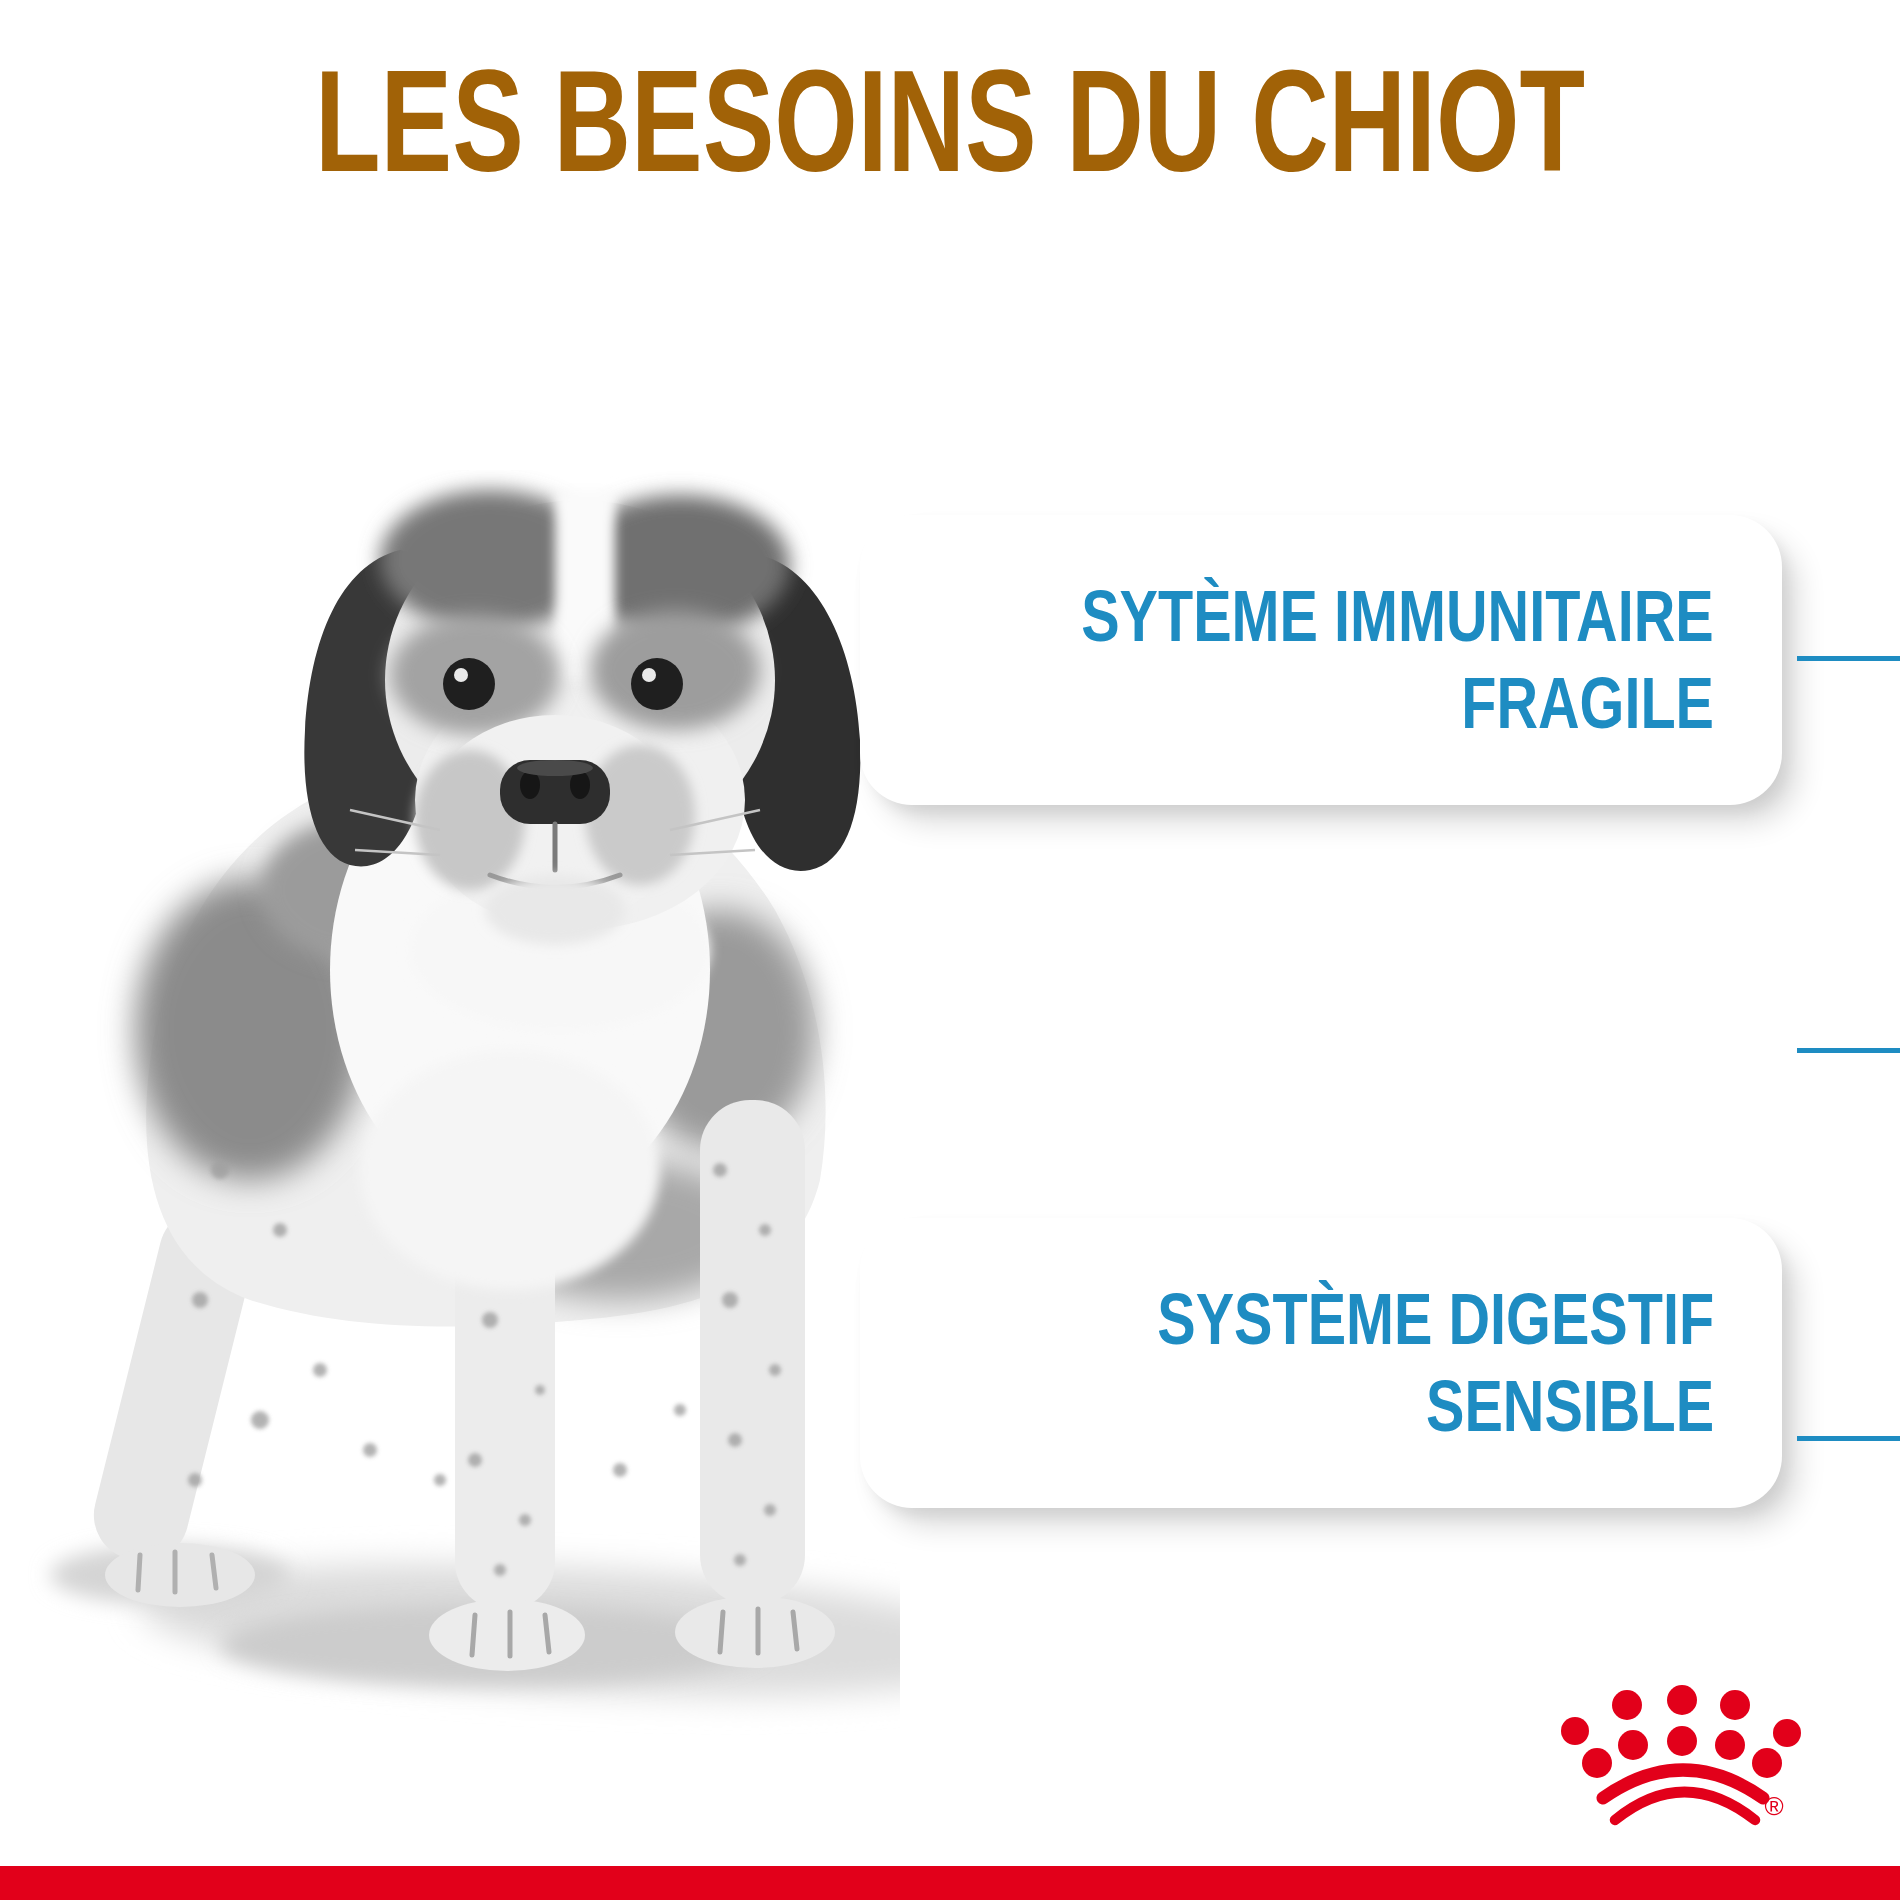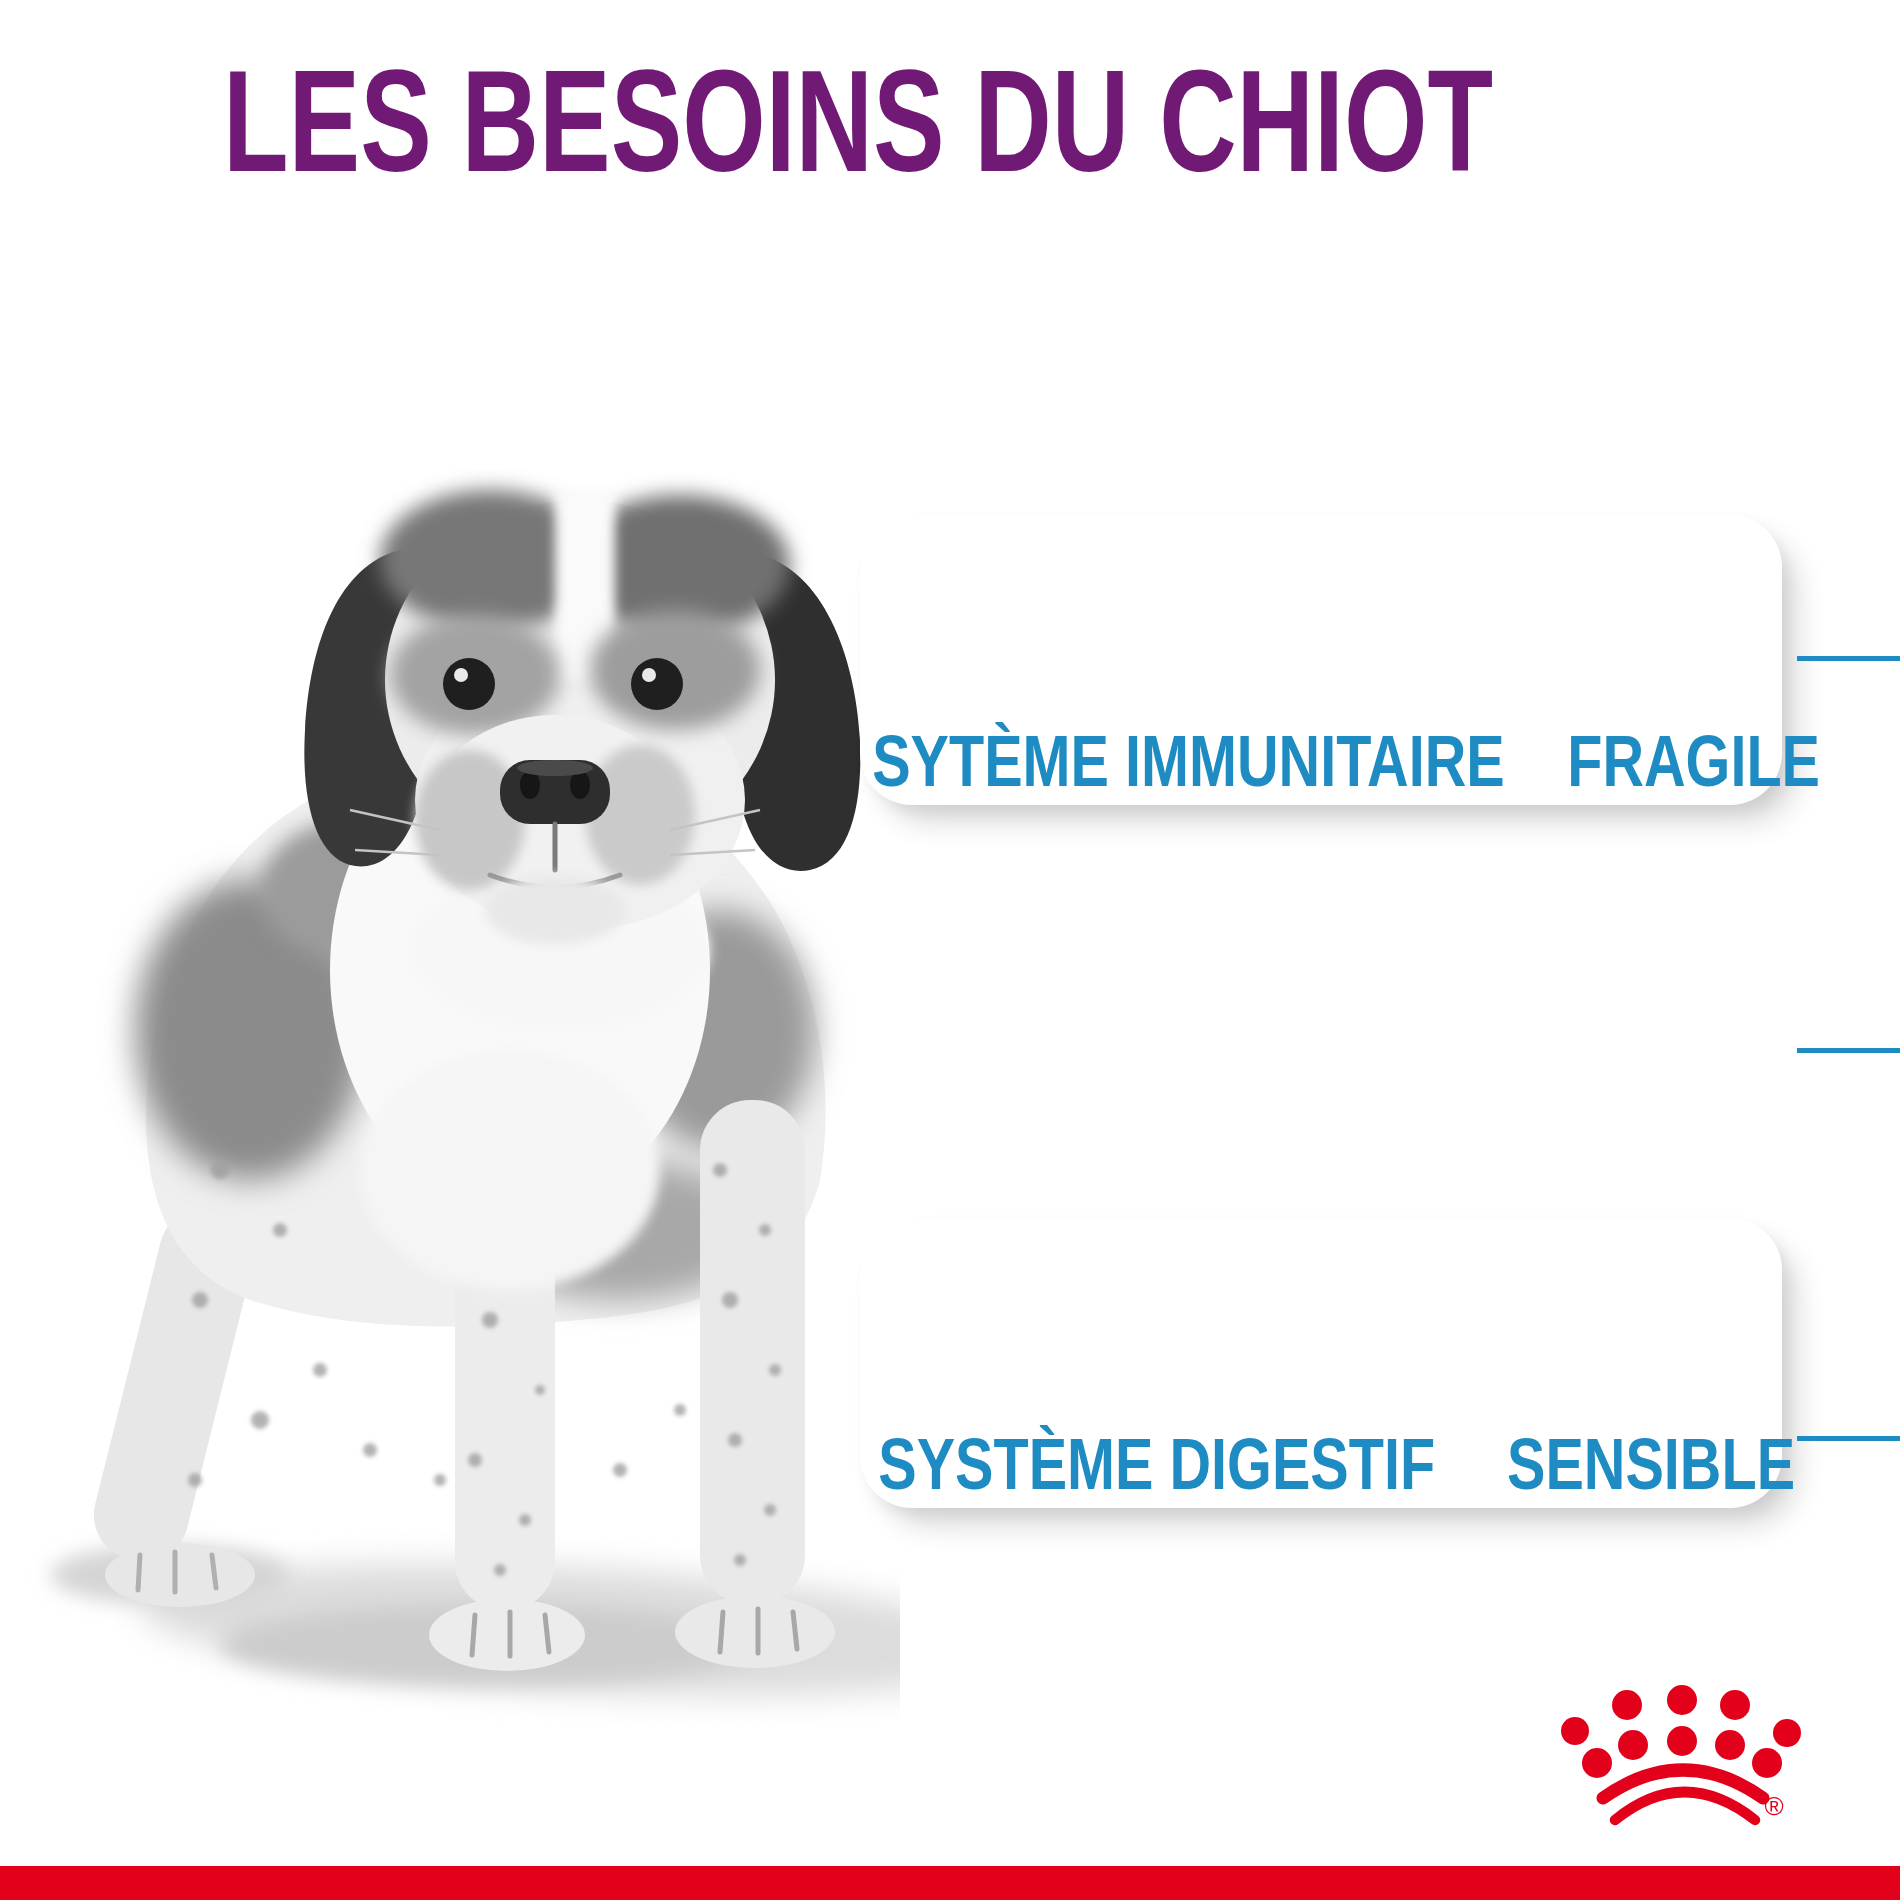--- a/index.html
+++ b/index.html
@@ -3,31 +3,31 @@
 <meta charset="utf-8">
 <style>
   html,body{margin:0;padding:0;background:#e9e9e9;}
   .page{
     position:relative; width:1900px; height:1900px; background:#ffffff;
     overflow:hidden; font-family:"Liberation Sans", sans-serif;
   }
   
   .title{
     position:absolute; top:44px; left:0; width:1900px;
-    color:#701a75; font-weight:bold;
+    text-align:center; color:#a16207; font-weight:bold;
     font-size:145px; line-height:155px; letter-spacing:0;
   }
   .condense{display:inline-block; white-space:nowrap; transform:scaleX(0.74); transform-origin:50% 50%;}
   
   .card{
     position:absolute; left:860px; width:922px; height:290px;
     background:#ffffff; border-radius:52px; box-sizing:border-box;
     box-shadow:18px 20px 30px -4px rgba(0,0,0,0.16), 6px 8px 14px rgba(0,0,0,0.05);
-    display:flex; justify-content:center; align-items:flex-end;
-    padding-right:108px;
+    display:flex; flex-direction:column; justify-content:center; align-items:flex-end;
+    padding-right:68px;
   }
   .card-1{top:515px;} .card-2{top:905px;} .card-3{top:1218px;}
   .card-line{
     color:#1e8cc2; font-weight:bold; font-size:72px; line-height:87px;
     white-space:nowrap; flex-shrink:0;
     transform:scaleX(0.80); transform-origin:100% 50%;
   }
   
   .connector{position:absolute; left:1797px; width:103px; height:5px; background:#1e8cc2;}
   .connector-1{top:656px;} .connector-2{top:1048px;} .connector-3{top:1436px;}

